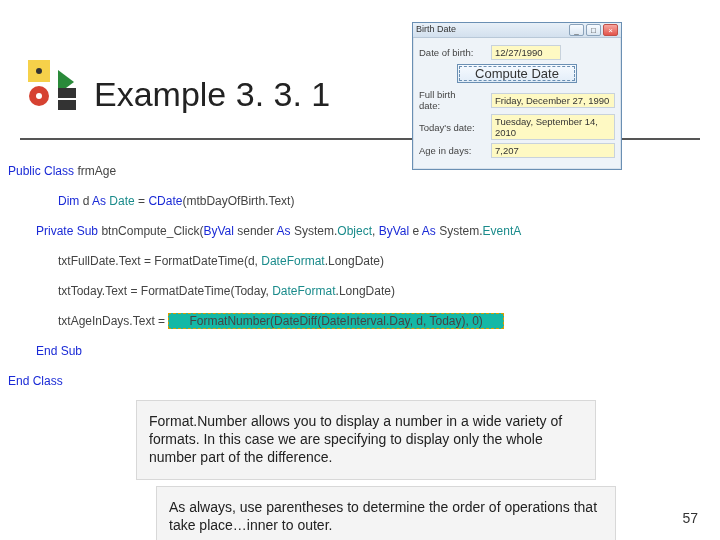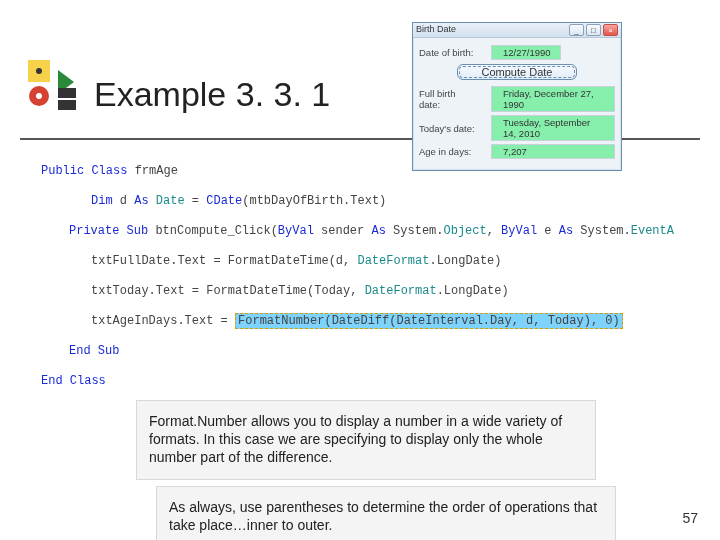--- a/index.html
+++ b/index.html
@@ -62,48 +62,47 @@
     border: 1px solid #8aa2ba;
     background: linear-gradient(#f8fbff,#dce7f2);
     border-radius: 2px;
     display: flex; align-items: center; justify-content: center;
     font-size: 8px;
   }
   .tbtn.close { background: linear-gradient(#f7a7a0,#e3544b); border-color:#c05048; color:#fff; }
   .appbody { padding: 4px 6px 8px; }
   .row { display: flex; align-items: center; margin: 3px 0; gap: 12px; }
   .lab { width: 60px; color: #444; }
-  .val { border: 1px solid #c8d2dc; background: #86efac; padding: 1px 11px; flex: 1; }
+  .val { border: 1px solid #c8d2dc; background: #fef9c3; padding: 1px 3px; flex: 1; }
   .dateval { width: 70px; flex: none; }
   .compute {
     margin: 4px auto 6px; display: block;
     width: 120px; text-align: center;
     border: 1px solid #6a8fb3; background: linear-gradient(#f6faff,#e2edf8);
-    padding: 1px 0; font-size: 11px; border-radius: 6px;
+    padding: 1px 0; font-size: 13px; border-radius: 0;
     outline: 1px dashed #6a8fb3; outline-offset: -3px;
   }
   
   .code {
     position: absolute;
     top: 156px;
     left: 8px;
     right: 24px;
-    font-family: Liberation Mono, monospace;
+    font-family: Liberation Sans, sans-serif;
     font-size: 12px;
     line-height: 2.5;
     color: #444;
     white-space: nowrap;
-    margin-left: 33px;
   }
   .kw { color: #1a2ad6; }
   .typ { color: #1a8b8b; }
   .code .hl {
-    background: #7dd3fc;
+    background: #14b8a6;
     border: 1px dashed #d99c00;
-    padding: 0 2px;
+    padding: 0 20px;
   }
   .code .line { display: block; }
   .code .ind1 { padding-left: 28px; }
   .code .ind2 { padding-left: 50px; }
   
   .card {
     position: absolute;
     left: 136px;
     width: 460px;
     background: #f4f4f4;

